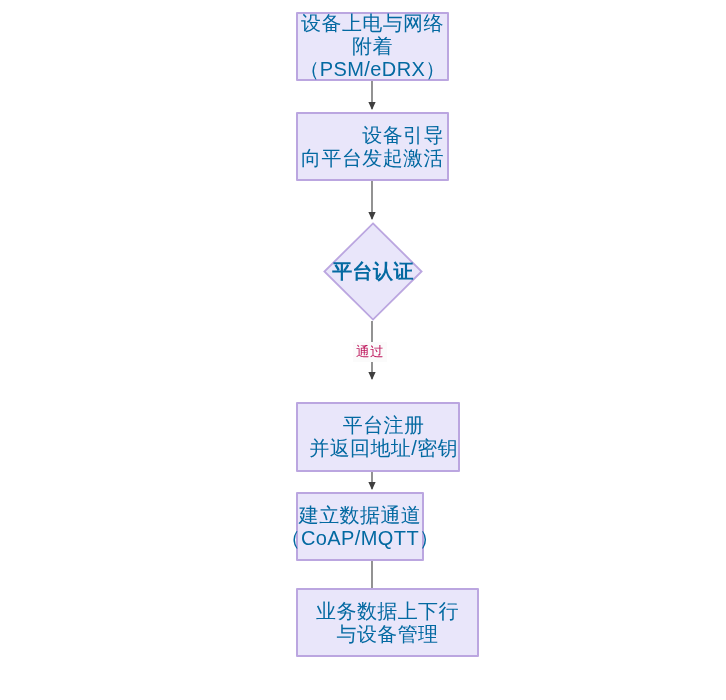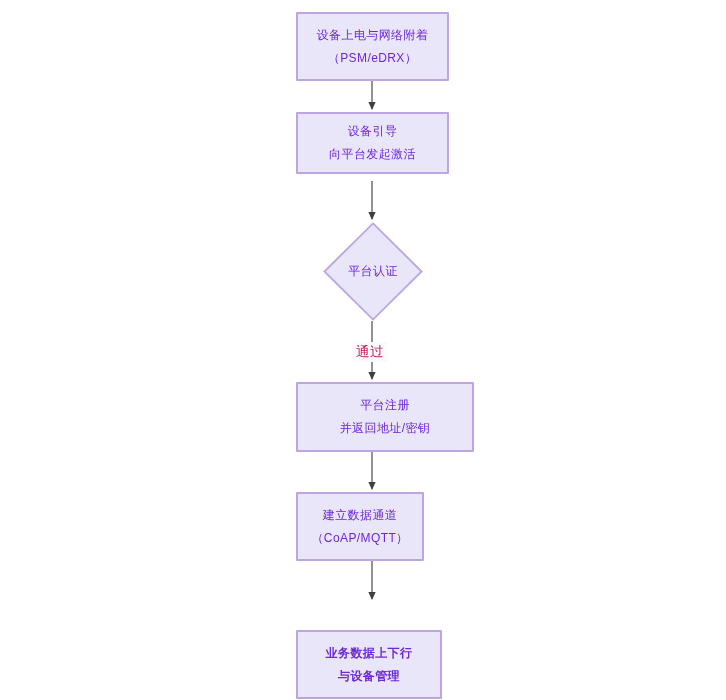--- a/index.html
+++ b/index.html
@@ -33,41 +33,42 @@
     align-items: center;
     justify-content: center;
     text-align: center;
   }
   .node-box {
     background: #e9e6fa;
     border: 2px solid #bba6e0;
     border-radius: 1px;
   }
   .node-label {
-    color: #6d28d9;
-    font-size: 12px;
+    color: #0369a1;
+    font-size: 20px;
     line-height: 23px;
     letter-spacing: 0.4px;
     white-space: pre-line;
     font-family: "Liberation Sans", "DejaVu Sans", sans-serif;
   }
   .node-diamond {
     background: transparent;
     border: none;
   }
   .diamond-shape {
     position: absolute;
     left: 0;
     top: 0;
     width: 100%;
     height: 100%;
   }
   .diamond-label {
     position: relative;
     z-index: 2;
+    font-weight: bold;
   }
   .edge-label {
     position: absolute;
     background: #fbfbfb;
     color: #be185d;
     font-size: 13.5px;
     line-height: 18px;
     letter-spacing: 0.4px;
     padding: 1px 3px;
     white-space: nowrap;
@@ -90,44 +91,44 @@
     <line x1="372" y1="321" x2="372" y2="379" stroke="#4a4a4a" stroke-width="1.2" marker-end="url(#arrowhead)"></line>
     <line x1="372" y1="452" x2="372" y2="489" stroke="#4a4a4a" stroke-width="1.2" marker-end="url(#arrowhead)"></line>
     <line x1="372" y1="561" x2="372" y2="599" stroke="#4a4a4a" stroke-width="1.2" marker-end="url(#arrowhead)"></line>
   </svg>
 
   <div class="node node-box" style="left:296px; top:12px; width:153px; height:69px;">
     <div class="node-label">设备上电与网络附着
 （PSM/eDRX）</div>
   </div>
 
-  <div class="node node-box" style="left:296px; top:112px; width:153px; height:62px;">
+  <div class="node node-box" style="left:296px; top:112px; width:153px; height:69px;text-align:right;">
     <div class="node-label">设备引导
 向平台发起激活</div>
   </div>
 
   <div class="node node-diamond" style="left:323px; top:222px; width:100px; height:99px;">
     <svg class="diamond-shape" viewBox="0 0 100 99" preserveAspectRatio="none" xmlns="http://www.w3.org/2000/svg">
       <polygon points="50,1.4 98.6,49.5 50,97.6 1.4,49.5" fill="#e9e6fa" stroke="#bba6e0" stroke-width="1.8"></polygon>
     </svg>
     <div class="node-label diamond-label">平台认证</div>
   </div>
 
   <div class="edge-label" style="left:353px; top:342px;">
     <span>通过</span>
   </div>
 
-  <div class="node node-box" style="left:296px; top:382px; width:178px; height:70px;">
+  <div class="node node-box" style="left:296px; top:402px; width:164px; height:70px;justify-content:flex-end;">
     <div class="node-label">平台注册
 并返回地址/密钥</div>
   </div>
 
   <div class="node node-box" style="left:296px; top:492px; width:128px; height:69px;">
     <div class="node-label">建立数据通道
 （CoAP/MQTT）</div>
   </div>
 
-  <div class="node node-box" style="left:296px; top:630px; width:146px; height:69px;font-weight:bold;">
+  <div class="node node-box" style="left:296px; top:588px; width:183px; height:69px;">
     <div class="node-label">业务数据上下行
 与设备管理</div>
   </div>
 
 </div>
 
 </body></html>

